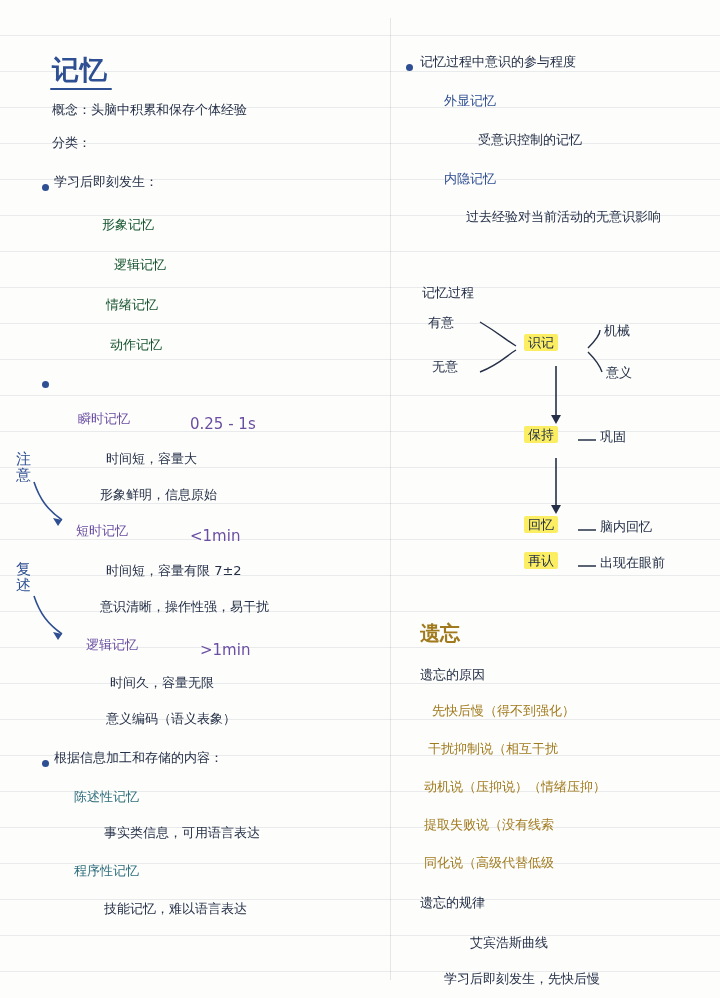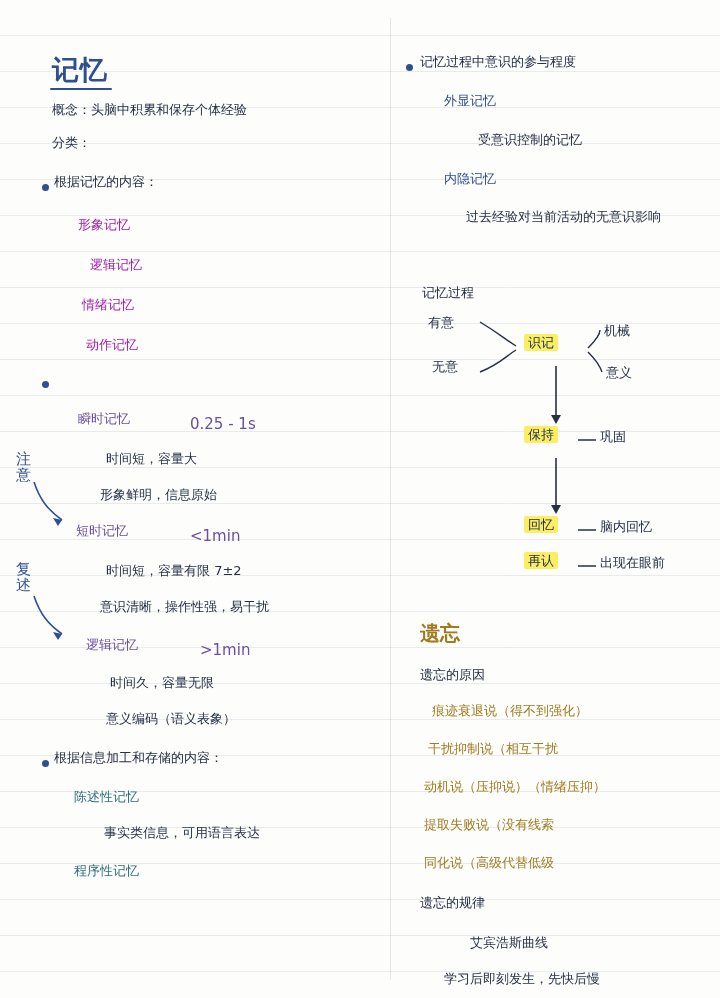--- a/index.html
+++ b/index.html
@@ -40,21 +40,21 @@
   }
   .note {
     position: absolute;
     white-space: nowrap;
     line-height: 1.1;
     font-family: "DejaVu Sans", sans-serif;
   }
   
   .ink-blue   { color: #2f4f93; }
   .ink-dark   { color: #253048; }
-  .ink-green  { color: #a21caf; }
+  .ink-green  { color: #14532d; margin-left: 24px; }
   .ink-purple { color: #6a4ea3; }
   .ink-teal   { color: #2e6f7d; }
   .ink-gold   { color: #a07a1d; }
 
   .t-title  { font-size: 27px; font-weight: 700; letter-spacing: 1px; }
   .t-head   { font-size: 20px; font-weight: 700; }
   .t-md     { font-size: 13px; }
   .t-sm     { font-size: 15px; }
 
   .bullet {
@@ -88,21 +88,21 @@
   <div class="rules"></div>
   <div class="divider"></div>
 
   <div class="note t-title ink-blue" style="left:52px; top:55px;">记忆</div>
   <div class="underline-title" style="left:50px; top:88px; width:62px;"></div>
 
   <div class="note t-md ink-dark" style="left:52px; top:103px;">概念：头脑中积累和保存个体经验</div>
   <div class="note t-md ink-dark" style="left:52px; top:136px;">分类：</div>
 
   <div class="bullet" style="left:42px; top:184px;"></div>
-  <div class="note t-md ink-dark" style="left:54px; top:175px;">根据记忆的内容：</div>
+  <div class="note t-md ink-dark" style="left:54px; top:175px;">学习后即刻发生：</div>
 
   <div class="note t-md ink-green" style="left:78px; top:218px;">形象记忆</div>
   <div class="note t-md ink-green" style="left:90px; top:258px;">逻辑记忆</div>
   <div class="note t-md ink-green" style="left:82px; top:298px;">情绪记忆</div>
   <div class="note t-md ink-green" style="left:86px; top:338px;">动作记忆</div>
 
   <div class="bullet" style="left:42px; top:381px;"></div>
 
   <div class="note t-md ink-purple" style="left:78px; top:412px;text-align:center;">瞬时记忆</div>
   <div class="note t-sm ink-purple" style="left:190px; top:416px;">0.25 - 1s</div>
@@ -121,20 +121,21 @@
 
   <div class="note t-sm ink-blue" style="left:16px; top:452px; white-space:normal; width:22px; line-height:1.05;">注意</div>
   <div class="note t-sm ink-blue" style="left:16px; top:562px; white-space:normal; width:22px; line-height:1.05;">复述</div>
 
   <div class="bullet" style="left:42px; top:760px;"></div>
   <div class="note t-md ink-dark" style="left:54px; top:751px;">根据信息加工和存储的内容：</div>
 
   <div class="note t-md ink-teal" style="left:74px; top:790px;">陈述性记忆</div>
   <div class="note t-md ink-dark" style="left:104px; top:826px;">事实类信息，可用语言表达</div>
   <div class="note t-md ink-teal" style="left:74px; top:864px;">程序性记忆</div>
+  <div class="note t-md ink-dark" style="left:104px; top:902px;">技能记忆，难以语言表达</div>
 
   <div class="bullet" style="left:406px; top:64px;"></div>
   <div class="note t-md ink-dark" style="left:420px; top:55px;">记忆过程中意识的参与程度</div>
 
   <div class="note t-md ink-blue" style="left:444px; top:94px;">外显记忆</div>
   <div class="note t-md ink-dark" style="left:478px; top:133px;">受意识控制的记忆</div>
 
   <div class="note t-md ink-blue" style="left:444px; top:172px;">内隐记忆</div>
   <div class="note t-md ink-dark" style="left:466px; top:210px;">过去经验对当前活动的无意识影响</div>
 
@@ -153,21 +154,21 @@
 
   <div class="note t-md ink-dark" style="left:524px; top:518px;"><span class="hl">回忆</span></div>
   <div class="note t-md ink-dark" style="left:600px; top:520px;">脑内回忆</div>
 
   <div class="note t-md ink-dark" style="left:524px; top:554px;"><span class="hl">再认</span></div>
   <div class="note t-md ink-dark" style="left:600px; top:556px;">出现在眼前</div>
 
   <div class="note t-head ink-gold" style="left:420px; top:622px;">遗忘</div>
   <div class="note t-md ink-dark" style="left:420px; top:668px;">遗忘的原因</div>
 
-  <div class="note t-md ink-gold" style="left:432px; top:704px;">痕迹衰退说（得不到强化）</div>
+  <div class="note t-md ink-gold" style="left:432px; top:704px;">先快后慢（得不到强化）</div>
   <div class="note t-md ink-gold" style="left:428px; top:742px;">干扰抑制说（相互干扰</div>
   <div class="note t-md ink-gold" style="left:424px; top:780px;">动机说（压抑说）（情绪压抑）</div>
   <div class="note t-md ink-gold" style="left:424px; top:856px;">同化说（高级代替低级</div>
   <div class="note t-md ink-gold" style="left:424px; top:818px;">提取失败说（没有线索</div>
 
   <div class="note t-md ink-dark" style="left:420px; top:896px;">遗忘的规律</div>
   <div class="note t-md ink-dark" style="left:470px; top:936px;">艾宾浩斯曲线</div>
   <div class="note t-md ink-dark" style="left:444px; top:972px;">学习后即刻发生，先快后慢</div>
 
   <svg class="overlay" viewBox="0 0 720 998">

